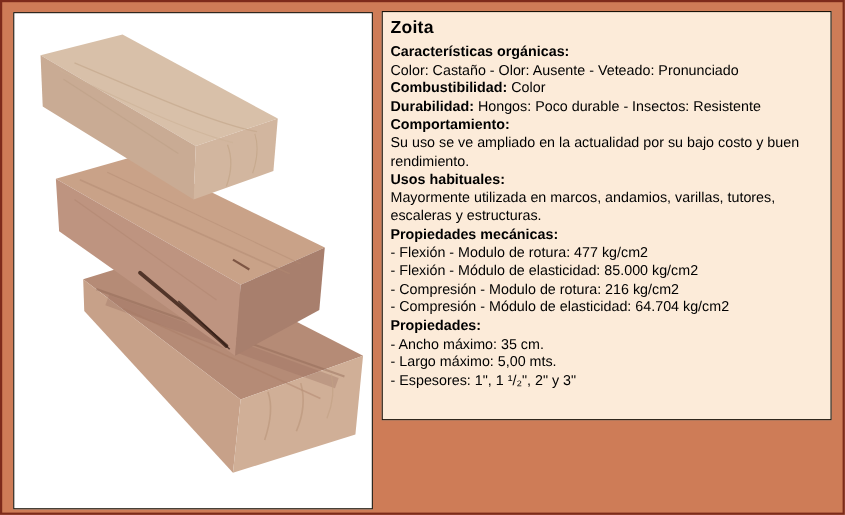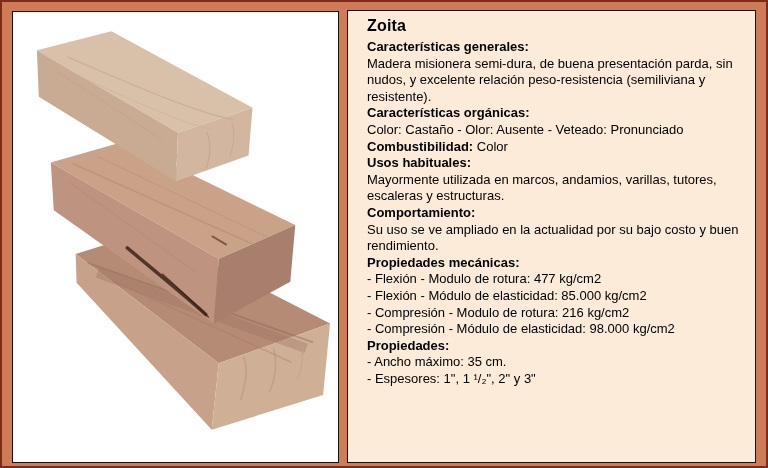--- a/index.html
+++ b/index.html
@@ -15,25 +15,25 @@
   .image-panel{
     position:absolute;left:10px;top:9px;
     width:327px;height:452px;
     box-sizing:border-box;
     background:#FFFFFF;
     border:1px solid #1a1208;
   }
   .image-panel svg{display:block;}
   .text-panel{
     position:absolute;left:345px;top:8px;
-    width:409px;height:453px;
+    width:409px;height:372px;
     box-sizing:border-box;
     background:#FCEBD9;
     border:1px solid #1a1208;
-    padding:5px 8px 0 19px;
+    padding:5px 8px 0 7px;
     color:#000;
   }
   .title{
     font-size:16px;
     font-weight:bold;
     line-height:20px;
     margin-bottom:3px;
     letter-spacing:0.2px;
   }
   .sec{font-size:13px;line-height:16.6px;}
@@ -82,57 +82,55 @@
         <path d="M45,60 L150,128" stroke="#b79a80" stroke-width="1" opacity="0.4" fill="none"></path>
         <path d="M195,120 C200,133 198,147 194,158" stroke="#bfa184" stroke-width="1.2" opacity="0.6" fill="none"></path>
         <path d="M220,110 C224,122 222,134 218,146" stroke="#bfa184" stroke-width="1" opacity="0.6" fill="none"></path>
       </g>
     </svg>
   </div>
 
   <div class="text-panel">
     <div class="title">Zoita</div>
 
-    <div class="sec">
-      <div class="h">Características generales:</div>
-      <div class="ln">Madera misionera semi-dura, de buena presentación parda, sin</div>
-      <div class="ln">nudos, y excelente relación peso-resistencia (semiliviana y</div>
-      <div class="ln">resistente).</div>
-    </div>
 
     <div class="sec">
       <div class="h">Características orgánicas:</div>
       <div class="ln">Color: Castaño - Olor: Ausente - Veteado: Pronunciado</div>
     </div>
 
     <div class="sec">
       <span class="h">Combustibilidad:</span><span class="ln-inline"> Color</span>
     </div>
 
-
     <div class="sec">
-      <div class="h">Usos habituales:</div>
-      <div class="ln">Mayormente utilizada en marcos, andamios, varillas, tutores,</div>
-      <div class="ln">escaleras y estructuras.</div>
+      <span class="h">Durabilidad:</span><span class="ln-inline"> Hongos: Poco durable - Insectos: Resistente</span>
     </div>
 
     <div class="sec">
       <div class="h">Comportamiento:</div>
       <div class="ln">Su uso se ve ampliado en la actualidad por su bajo costo y buen</div>
       <div class="ln">rendimiento.</div>
     </div>
 
     <div class="sec">
+      <div class="h">Usos habituales:</div>
+      <div class="ln">Mayormente utilizada en marcos, andamios, varillas, tutores,</div>
+      <div class="ln">escaleras y estructuras.</div>
+    </div>
+
+    <div class="sec">
       <div class="h">Propiedades mecánicas:</div>
       <div class="ln">- Flexión - Modulo de rotura: 477 kg/cm2</div>
       <div class="ln">- Flexión - Módulo de elasticidad: 85.000 kg/cm2</div>
       <div class="ln">- Compresión - Modulo de rotura: 216 kg/cm2</div>
-      <div class="ln">- Compresión - Módulo de elasticidad: 98.000 kg/cm2</div>
+      <div class="ln">- Compresión - Módulo de elasticidad: 64.704 kg/cm2</div>
     </div>
 
     <div class="sec">
       <div class="h">Propiedades:</div>
       <div class="ln">- Ancho máximo: 35 cm.</div>
+      <div class="ln">- Largo máximo: 5,00 mts.</div>
       <div class="ln">- Espesores: 1", 1 ¹/₂", 2" y 3"</div>
     </div>
   </div>
 
 </div>
 
 </body></html>

